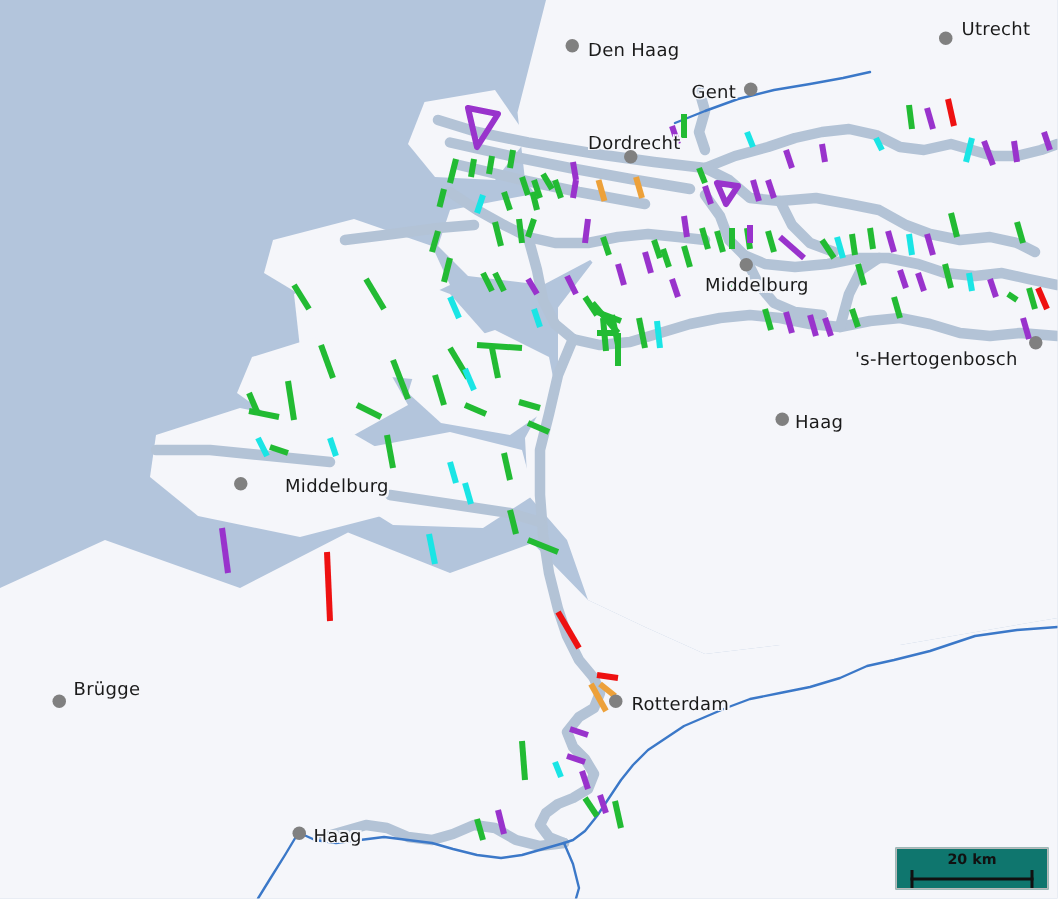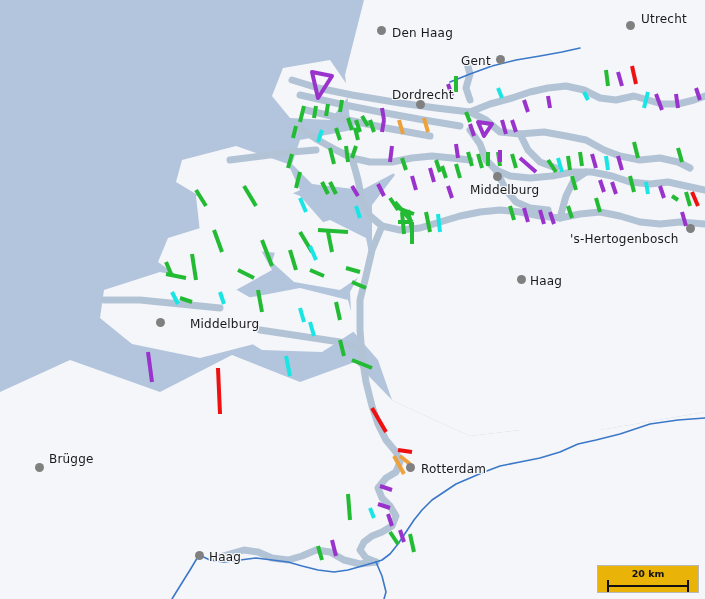--- a/index.html
+++ b/index.html
@@ -27,21 +27,21 @@
       0 -1.2px 0 #f5f6fa, 0 1.2px 0 #f5f6fa;
   }
   .city-dot{
     position:absolute;width:9px;height:9px;border-radius:50%;
     background:#808080;
   }
 
   #scalebar{
     position:absolute;right:6px;bottom:6px;
     width:102px;height:28px;
-    background:#eab308;
+    background:#0f766e;
     border:1px solid #b9b9b9;
     box-sizing:border-box;
   }
   #scalebar .sb-text{
     position:absolute;top:2px;left:0;width:100%;
     text-align:center;font-size:9.5px;font-weight:bold;color:#111;
   }
   #scalebar .sb-line{
     position:absolute;left:9px;right:9px;top:19px;height:2px;background:#111;
   }

